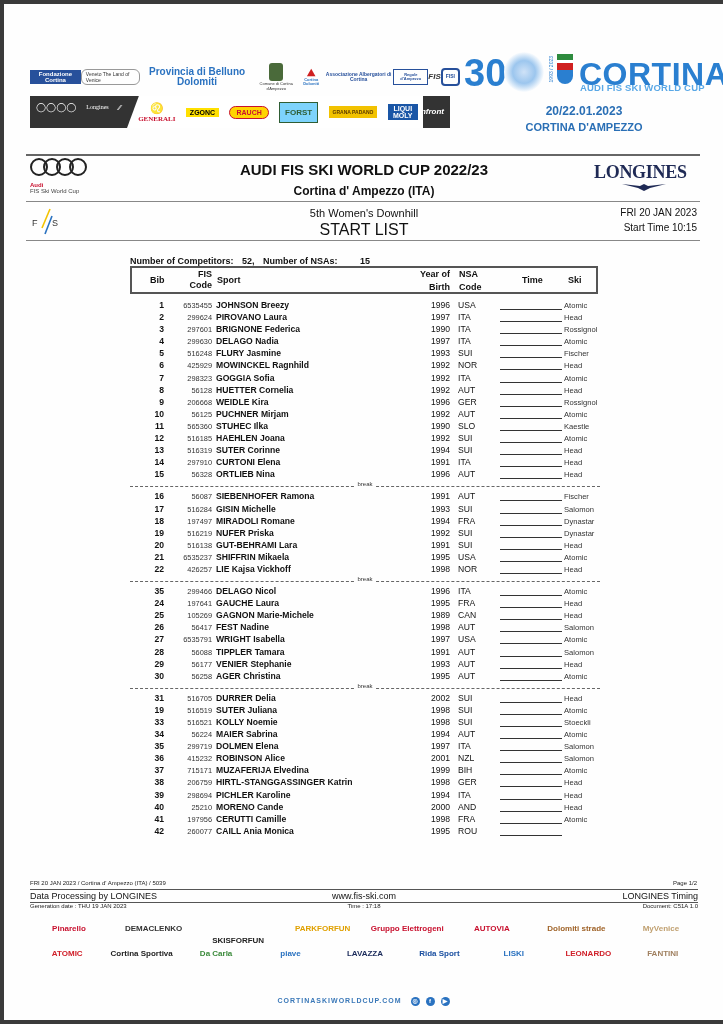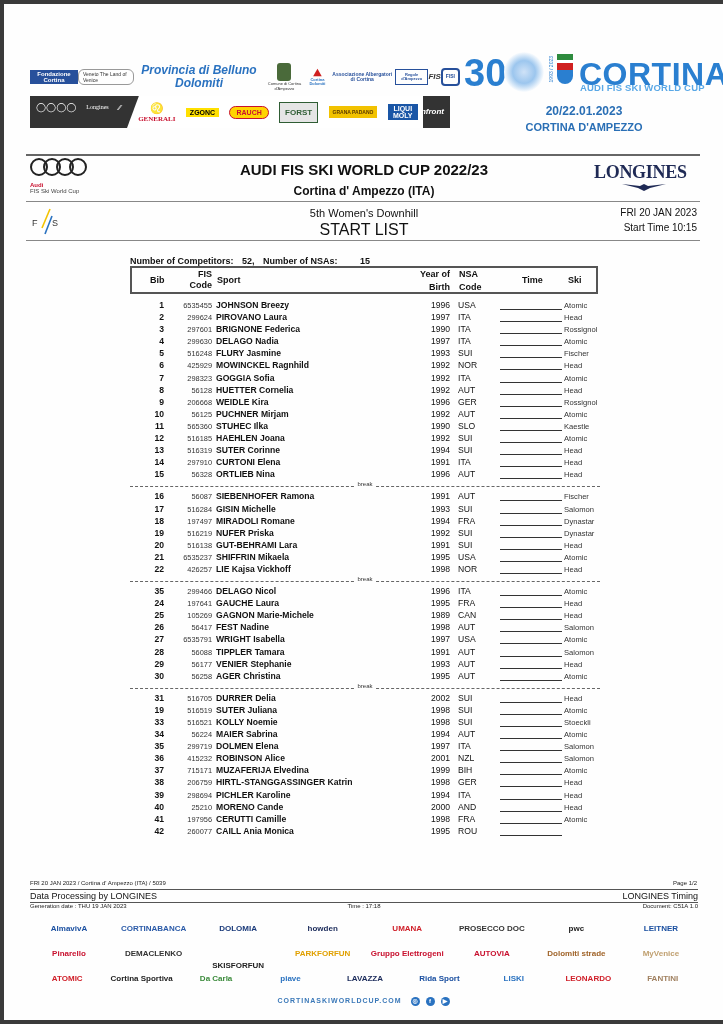--- a/index.html
+++ b/index.html
@@ -11,21 +11,21 @@
   .sp-logo { font-size: 6px; color: #27509b; text-align: center; line-height: 1.05; font-weight: bold; }
   .sp-box { border: 1px solid #999; border-radius: 6px; padding: 1px 4px; font-size: 5px; color: #333; }
   .sp-crest { width: 14px; height: 18px; border-radius: 3px; background: #4a6a3a; margin: 0 auto 1px; }
   .sp-row2 { position: absolute; left: 26px; top: 92px; width: 420px; height: 32px; background: #333; }
   .sp-row2-white { position: absolute; left: 97px; top: 0; width: 296px; height: 32px; background: #fff; clip-path: polygon(4% 0, 100% 0, 100% 100%, 0 100%); display: flex; align-items: center; justify-content: space-around; padding-left: 6px; box-sizing: border-box; }
   .sp-dark-left { position: absolute; left: 6px; top: 6px; display: flex; gap: 10px; align-items: center; color: #fff; font-size: 7px; }
   .sp-dark-right { position: absolute; right: 6px; top: 11px; color: #fff; font-size: 8px; font-style: italic; font-weight: bold; }
   .generali { color: #c8102e; font-family: "Liberation Serif", serif; font-size: 7px; font-weight: bold; text-align: center; }
   .zgonc { background: #ffe000; color: #000; font-weight: bold; font-size: 7px; padding: 1px 4px; }
   .rauch { background: #ffd400; color: #c8102e; font-weight: bold; font-size: 7px; padding: 2px 6px; border-radius: 10px; border: 1px solid #c8102e; }
-  .forst { background: #e5e5e5; color: #2f5d34; font-weight: bold; font-size: 8px; padding: 5px 5px; border: 1px solid #2f5d34; }
+  .forst { background: #7dd3fc; color: #2f5d34; font-weight: bold; font-size: 8px; padding: 5px 5px; border: 1px solid #2f5d34; }
   .grana { background: #f2c200; color: #5a3a00; font-weight: bold; font-size: 5px; padding: 3px 4px; }
   .liqui { background: #1a56a6; color: #fff; font-weight: bold; font-size: 7px; padding: 1px 3px; line-height: 1; text-align: center; }
 
   
   .c30 { position: absolute; left: 460px; top: 50px; font-size: 38px; font-weight: bold; color: #2a7fd0; line-height: 1; }
   .snowflake { position: absolute; left: 500px; top: 48px; width: 40px; height: 40px; border-radius: 50%; background: radial-gradient(circle, #cfe2f7 0%, #9cc6ee 40%, #ffffff 72%); }
   .c-vert { position: absolute; left: 544px; top: 52px; font-size: 5px; color: #2a7fd0; writing-mode: vertical-rl; transform: rotate(180deg); }
   .c-shield { position: absolute; left: 553px; top: 50px; width: 16px; height: 30px; border-radius: 0 0 8px 8px; background: linear-gradient(180deg, #2e8b3e 0 20%, #ffffff 20% 30%, #d02020 30% 55%, #2a7fd0 55% 100%); }
   .c-title { position: absolute; left: 575px; top: 52px; font-size: 32px; font-weight: bold; color: #2a7fd0; letter-spacing: 0.5px; }
   .c-sub { position: absolute; left: 576px; top: 78px; font-size: 9.5px; font-weight: bold; color: #5aa8e6; letter-spacing: 0.2px; }
@@ -91,21 +91,21 @@
 </head>
 <body>
 
 <div class="page">
 
   <div class="sp-row1">
     <div class="sp-logo">
         <div style="background:#27509b;color:#fff;padding:1px 3px;">Fondazione Cortina</div>
       </div>
     <div class="sp-box"><span>Veneto The Land of Venice</span></div>
-    <div class="sp-logo" style="color:#2a72c0;font-size:12px;font-style:italic;"><span>Provincia di Belluno Dolomiti</span></div>
+    <div class="sp-logo" style="color:#2a72c0;font-size:10px;"><span>Provincia di Belluno Dolomiti</span></div>
     <div class="sp-logo" style="color:#333;font-weight:normal;font-size:4px;"><div class="sp-crest"></div><span>Comune di Cortina d'Ampezzo</span></div>
     <div class="sp-logo" style="font-size:4px;color:#2a72c0;"><div style="color:#d02020;font-size:10px;">⛰</div><span>Cortina Dolomiti</span></div>
     <div class="sp-logo" style="font-size:5px;"><span>Associazione Albergatori di Cortina</span></div>
     <div class="sp-logo" style="border:1px solid #27509b;padding:3px 2px;font-size:4px;"><span>Regole d'Ampezzo</span></div>
     <div class="sp-logo" style="font-size:8px;color:#333;font-style:italic;"><span>FIS</span></div>
     <div class="sp-logo" style="border:2px solid #27509b;border-radius:4px;padding:4px 3px;font-size:5px;"><span>FISI</span></div>
   </div>
 
   <div class="sp-row2">
     <div class="sp-dark-left">
@@ -571,39 +571,30 @@
         <span class="nsa">ROU</span>
         <span class="time"></span>
         <span class="ski"></span>
       </div>
     </div>
 
   <div class="ft-top">FRI 20 JAN 2023 / Cortina d' Ampezzo (ITA) / 5039</div>
   <div class="ft-page">Page 1/2</div>
   <div class="ft-mid">
     <span class="l">Data Processing by LONGINES</span>
+    <span class="c">www.fis-ski.com</span>
     <span class="r">LONGINES Timing</span>
   </div>
   <div class="ft-bot">
     <span class="l">Generation date : THU 19 JAN 2023</span>
     <span class="c">Time : 17:18</span>
     <span class="r">Document: C51A 1.0</span>
   </div>
 
   <div class="spg" id="spg">
-      <div class="spg-row">
-        <span class="spg-item" style="color: rgb(26, 79, 160);">AlmavivA</span>
-        <span class="spg-item" style="color: rgb(42, 90, 168);">CORTINABANCA</span>
-        <span class="spg-item" style="color: rgb(26, 58, 122);">DOLOMIA</span>
-        <span class="spg-item" style="color: rgb(26, 42, 90);">howden</span>
-        <span class="spg-item" style="color: rgb(208, 32, 42);">UMANA</span>
-        <span class="spg-item" style="color: rgb(51, 51, 51);">PROSECCO DOC</span>
-        <span class="spg-item" style="color: rgb(34, 34, 34);">pwc</span>
-        <span class="spg-item" style="color: rgb(26, 79, 160);">LEITNER</span>
-      </div>
       <div class="spg-row">
         <span class="spg-item" style="color: rgb(200, 16, 46);">Pinarello</span>
         <span class="spg-item" style="color: rgb(51, 51, 51);">DEMACLENKO</span>
         <span class="spg-item" style="color: rgb(34, 34, 34); margin-top: 24px;">SKISFORFUN</span>
         <span class="spg-item" style="color: rgb(224, 160, 0);">PARKFORFUN</span>
         <span class="spg-item" style="color: rgb(200, 16, 46);">Gruppo Elettrogeni</span>
         <span class="spg-item" style="color: rgb(200, 16, 46);">AUTOVIA</span>
         <span class="spg-item" style="color: rgb(160, 100, 42);">Dolomiti strade</span>
         <span class="spg-item" style="color: rgb(192, 160, 112);">MyVenice</span>
       </div>

